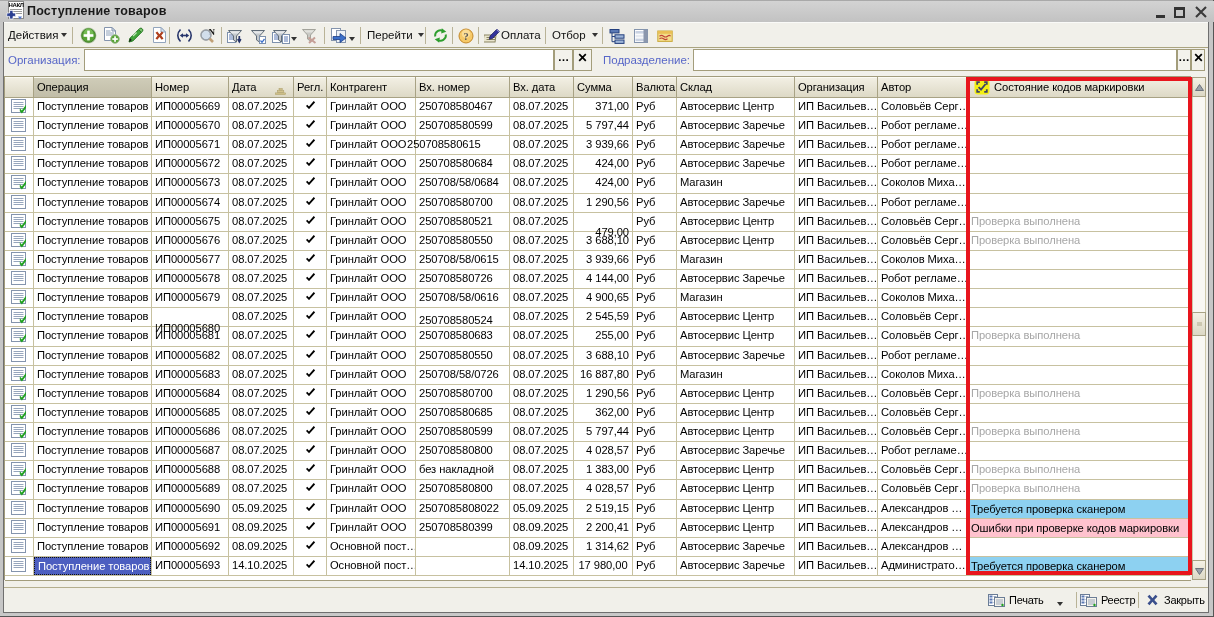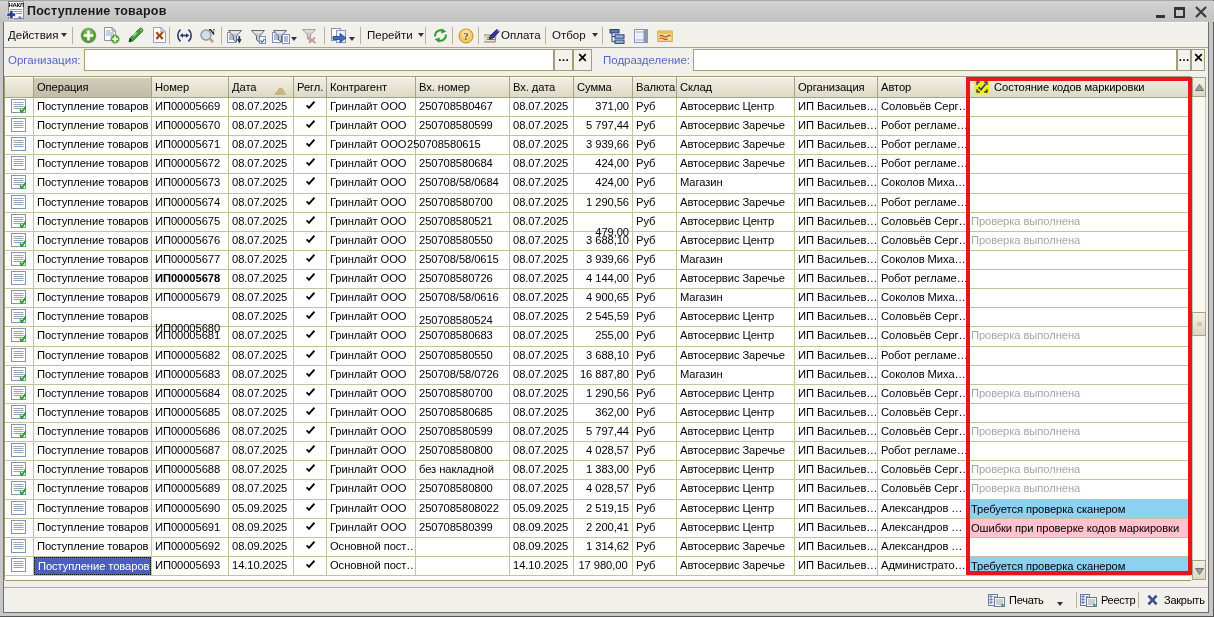--- a/index.html
+++ b/index.html
@@ -496,21 +496,21 @@
 <div class="cell" style="left:795px;top:249.96px;width:82px;">ИП Васильев…</div>
 <div class="cell" style="left:878px;top:249.96px;width:89px;">Соколов Миха…</div>
 <div class="a" style="left:10px;top:271.08px"><svg width="18" height="15" viewBox="0 0 18 15">
         <rect x="1.5" y="0.5" width="14" height="13" fill="#fff" stroke="#8494ad"></rect>
         <line x1="3.5" y1="3.5" x2="13.5" y2="3.5" stroke="#97a6bd"></line>
         <line x1="3.5" y1="5.5" x2="13.5" y2="5.5" stroke="#97a6bd"></line>
         <line x1="3.5" y1="7.5" x2="13.5" y2="7.5" stroke="#97a6bd"></line>
         <line x1="3.5" y1="9.5" x2="13.5" y2="9.5" stroke="#97a6bd"></line>
       </svg></div>
 <div class="cell" style="left:34px;top:269.08px;width:117px;">Поступление товаров</div>
-<div class="cell" style="left:152px;top:269.08px;width:76px;font-weight:bold;">ИП00005678</div>
+<div class="cell" style="left:152px;top:269.08px;width:76px;">ИП00005678</div>
 <div class="cell" style="left:229px;top:269.08px;width:64px;">08.07.2025</div>
 <div class="cell" style="left:294px;top:269.08px;width:32px;text-align:center;line-height:17px"><svg width="9" height="8" viewBox="0 0 9 8">
         <path d="M0.6 4.4 L3.0 6.8 L8.4 0.7" fill="none" stroke="#000" stroke-width="1.8"></path>
       </svg></div>
 <div class="cell" style="left:327px;top:269.08px;width:88px;">Гринлайт ООО</div>
 <div class="cell" style="left:416px;top:269.08px;width:93px;">250708580726</div>
 <div class="cell" style="left:510px;top:269.08px;width:63px;">08.07.2025</div>
 <div class="cell" style="left:574px;top:269.08px;width:58px;text-align:right">4 144,00</div>
 <div class="cell" style="left:633px;top:269.08px;width:43px;">Руб</div>
 <div class="cell" style="left:677px;top:269.08px;width:117px;">Автосервис Заречье</div>

